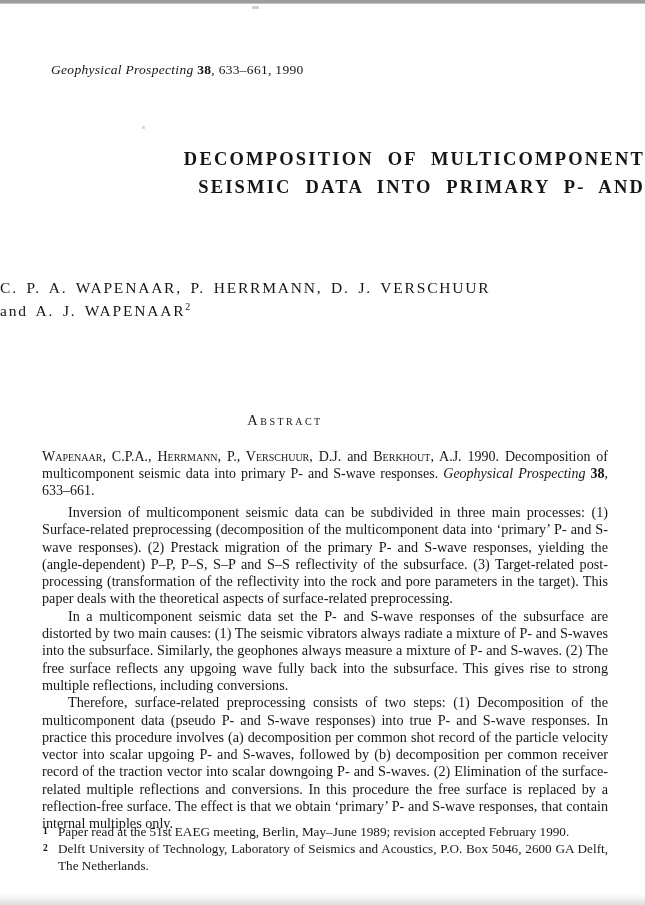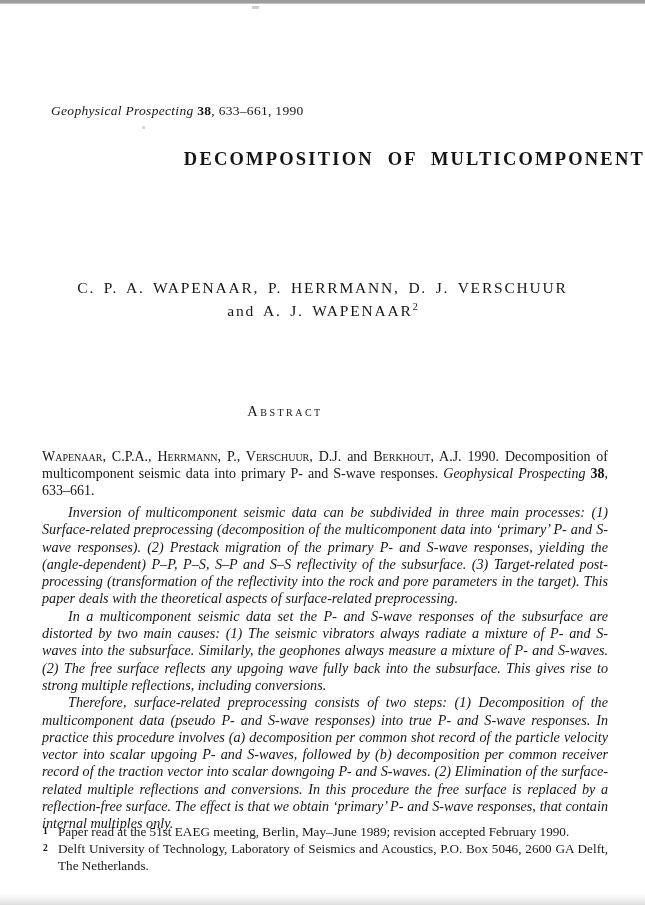--- a/index.html
+++ b/index.html
@@ -21,68 +21,68 @@
     position: absolute; bottom: 0; left: 0;
     width: 645px; height: 11px;
     background: linear-gradient(#ffffff, #dedede);
   }
   .speck { position: absolute; background: #aaaaaa; }
   .speck-1 { left: 252px; top: 6px; width: 7px; height: 3px; opacity: 0.55; }
   .speck-2 { left: 142px; top: 126px; width: 3px; height: 3px; opacity: 0.45; }
 
   .journal-header {
     position: absolute; left: 51px; top: 62px;
-    font-size: 13.5px; letter-spacing: 0.3px; white-space: nowrap; margin-top: 41px;
+    font-size: 13.5px; letter-spacing: 0.3px; white-space: nowrap;
   }
   .seg-italic { font-style: italic; }
   .seg-bold   { font-weight: bold; }
   .seg-sc     { font-variant: small-caps; }
 
   .title {
     position: absolute; left: 0; top: 145px; width: 645px;
     text-align: right;
     font-size: 18.5px; font-weight: bold;
     line-height: 28px;
     letter-spacing: 2.2px; word-spacing: 7px;
   }
   .title-sup {
     font-size: 11px; vertical-align: super; line-height: 0;
     letter-spacing: 0; word-spacing: 0;
   }
 
   .authors {
     position: absolute; left: 0; top: 276px; width: 645px;
-    text-align: center;
+    text-align: left;
     font-size: 15.5px; line-height: 23px;
     letter-spacing: 1.8px; word-spacing: 3px;
   }
   .authors-sup {
     font-size: 10px; vertical-align: super; line-height: 0;
     letter-spacing: 0;
   }
 
   .abstract-heading {
-    position: absolute; left: 0; top: 403px; width: 570px;
+    position: absolute; left: 0; top: 412px; width: 570px;
     text-align: center;
     font-size: 14.5px; font-variant: small-caps;
     letter-spacing: 2.5px;
   }
 
   .citation {
     position: absolute; left: 42px; top: 449px; width: 566px;
     font-size: 14px; line-height: 16.8px;
     text-align: justify;
   }
 
   .abstract-body {
     position: absolute; left: 42px; top: 504px; width: 566px;
     font-size: 14.2px; line-height: 17.3px;
     text-align: justify;
   }
-  .body-para { text-indent: 26px; font-style: italic; }
+  .body-para { text-indent: 26px; }
 
   .footnotes {
     position: absolute; left: 42px; top: 823px; width: 566px;
     font-size: 13.2px; line-height: 17.2px;
   }
   .footnote { position: relative; padding-left: 16px; text-align: justify; }
   .fn-ref {
     position: absolute; left: 1px; top: 0px;
     font-size: 9.5px; font-weight: bold;
   }
@@ -93,20 +93,21 @@
 <div class="page">
 
   <div class="scan-top"></div>
   <div class="speck speck-1"></div>
   <div class="speck speck-2"></div>
 
   <div class="journal-header"><span class="seg-italic">Geophysical Prospecting </span><span class="seg-bold">38</span><span>, 633–661, 1990</span></div>
 
   <h1 class="title">
     <div class="title-line">DECOMPOSITION OF MULTICOMPONENT</div>
+    <div class="title-line">SEISMIC DATA INTO PRIMARY P- AND</div>
   </h1>
 
   <div class="authors">
     <div class="authors-line">C. P. A. WAPENAAR, P. HERRMANN, D. J. VERSCHUUR</div>
     <div class="authors-line"><span>and A. J. WAPENAAR</span><span class="authors-sup">2</span></div>
   </div>
 
   <div class="abstract-heading">Abstract</div>
 
   <p class="citation"><span class="seg-sc">Wapenaar, C.P.A., Herrmann, P., Verschuur, D.J.</span><span> and </span><span class="seg-sc">Berkhout, A.J.</span><span> 1990. Decomposition of multicomponent seismic data into primary P- and S-wave responses. </span><span class="seg-italic">Geophysical Prospecting </span><span class="seg-bold">38</span><span>, 633–661.</span></p>

